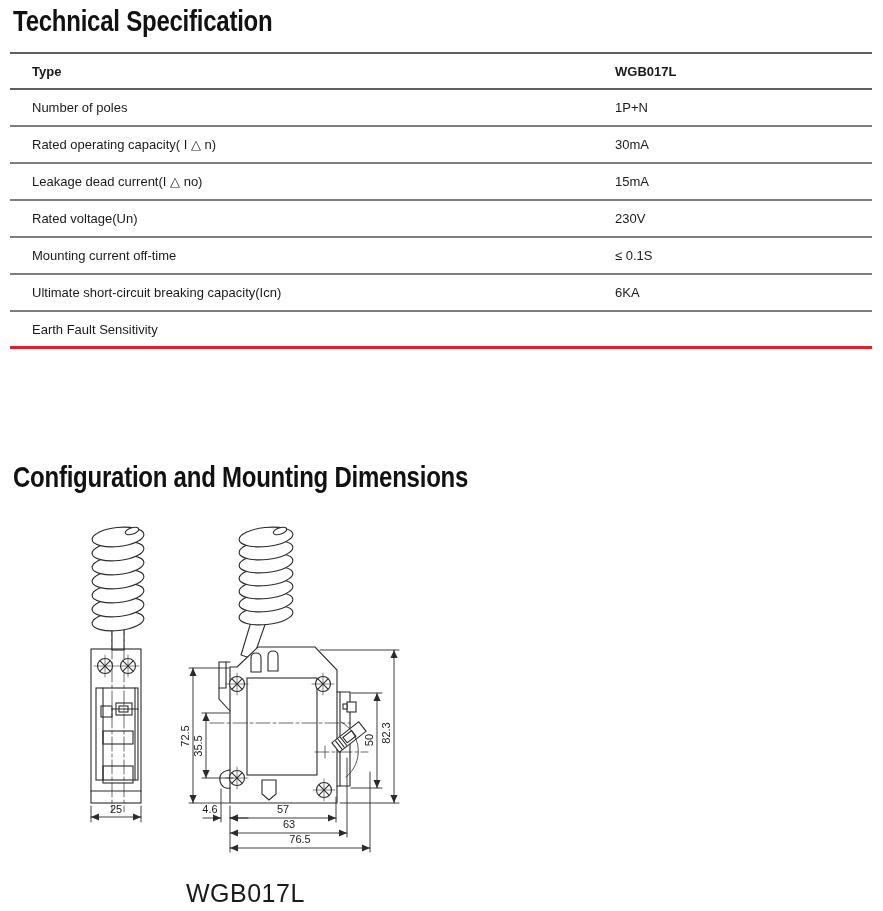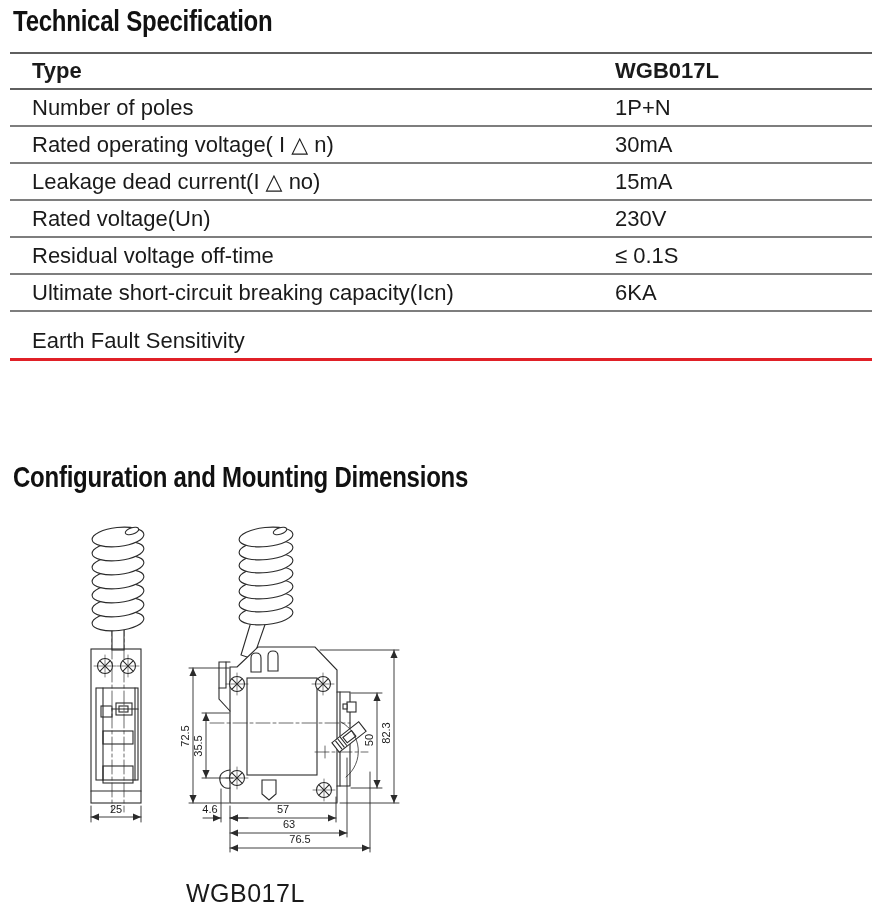--- a/index.html
+++ b/index.html
@@ -10,28 +10,28 @@
     font-family:"Liberation Sans", sans-serif; color:var(--ink);
   }
   .heading {
     position:absolute; font-weight:bold; font-size:30px; white-space:nowrap;
     transform:scaleX(0.8); transform-origin:left center; letter-spacing:-0.3px; color:#111;
   }
   #title1 { left:13px; top:4px; }
   #title2 { left:13px; top:460px; }
   .spec-table {
     position:absolute; left:10px; top:52px; width:862px;
-    border-top:2px solid var(--line-dark); font-size:22px;
+    border-top:2px solid var(--line-dark); font-size:13px;
   }
   .spec-row {
     display:flex; align-items:center; height:37px;
     border-bottom:2px solid var(--line-gray);
   }
   .spec-row.header { height:36px; font-weight:bold; border-bottom-color:var(--line-dark); }
-  .spec-row.last { border-bottom:3px solid var(--accent-red);margin-top:12px; }
+  .spec-row.last { border-bottom:3px solid var(--accent-red); }
   .cell-label { width:605px; padding-left:22px; }
   .cell-value { flex:1; }
   #drawing-svg { position:absolute; left:0; top:500px; }
   #model-caption { position:absolute; left:186px; top:879px; font-size:25px; letter-spacing:0.5px; }
   svg text { stroke:none; fill:var(--ink); font-family:"Liberation Sans", sans-serif; font-size:11px; }
 </style>
 </head>
 <body>
 
 <h1 class="heading" id="title1">Technical Specification</h1>
@@ -39,33 +39,33 @@
 <div class="spec-table">
   <div class="spec-row header">
     <div class="cell-label">Type</div>
     <div class="cell-value">WGB017L</div>
   </div>
   <div class="spec-row">
     <div class="cell-label">Number of poles</div>
     <div class="cell-value">1P+N</div>
   </div>
   <div class="spec-row">
-    <div class="cell-label">Rated operating voltage( I △ n)</div>
+    <div class="cell-label">Rated operating capacity( I △ n)</div>
     <div class="cell-value">30mA</div>
   </div>
   <div class="spec-row">
     <div class="cell-label">Leakage dead current(I △ no)</div>
     <div class="cell-value">15mA</div>
   </div>
   <div class="spec-row">
     <div class="cell-label">Rated voltage(Un)</div>
     <div class="cell-value">230V</div>
   </div>
   <div class="spec-row">
-    <div class="cell-label">Residual voltage off-time</div>
+    <div class="cell-label">Mounting current off-time</div>
     <div class="cell-value">≤ 0.1S</div>
   </div>
   <div class="spec-row">
     <div class="cell-label">Ultimate short-circuit breaking capacity(Icn)</div>
     <div class="cell-value">6KA</div>
   </div>
   <div class="spec-row last">
     <div class="cell-label">Earth Fault Sensitivity</div>
   </div>
 </div>

